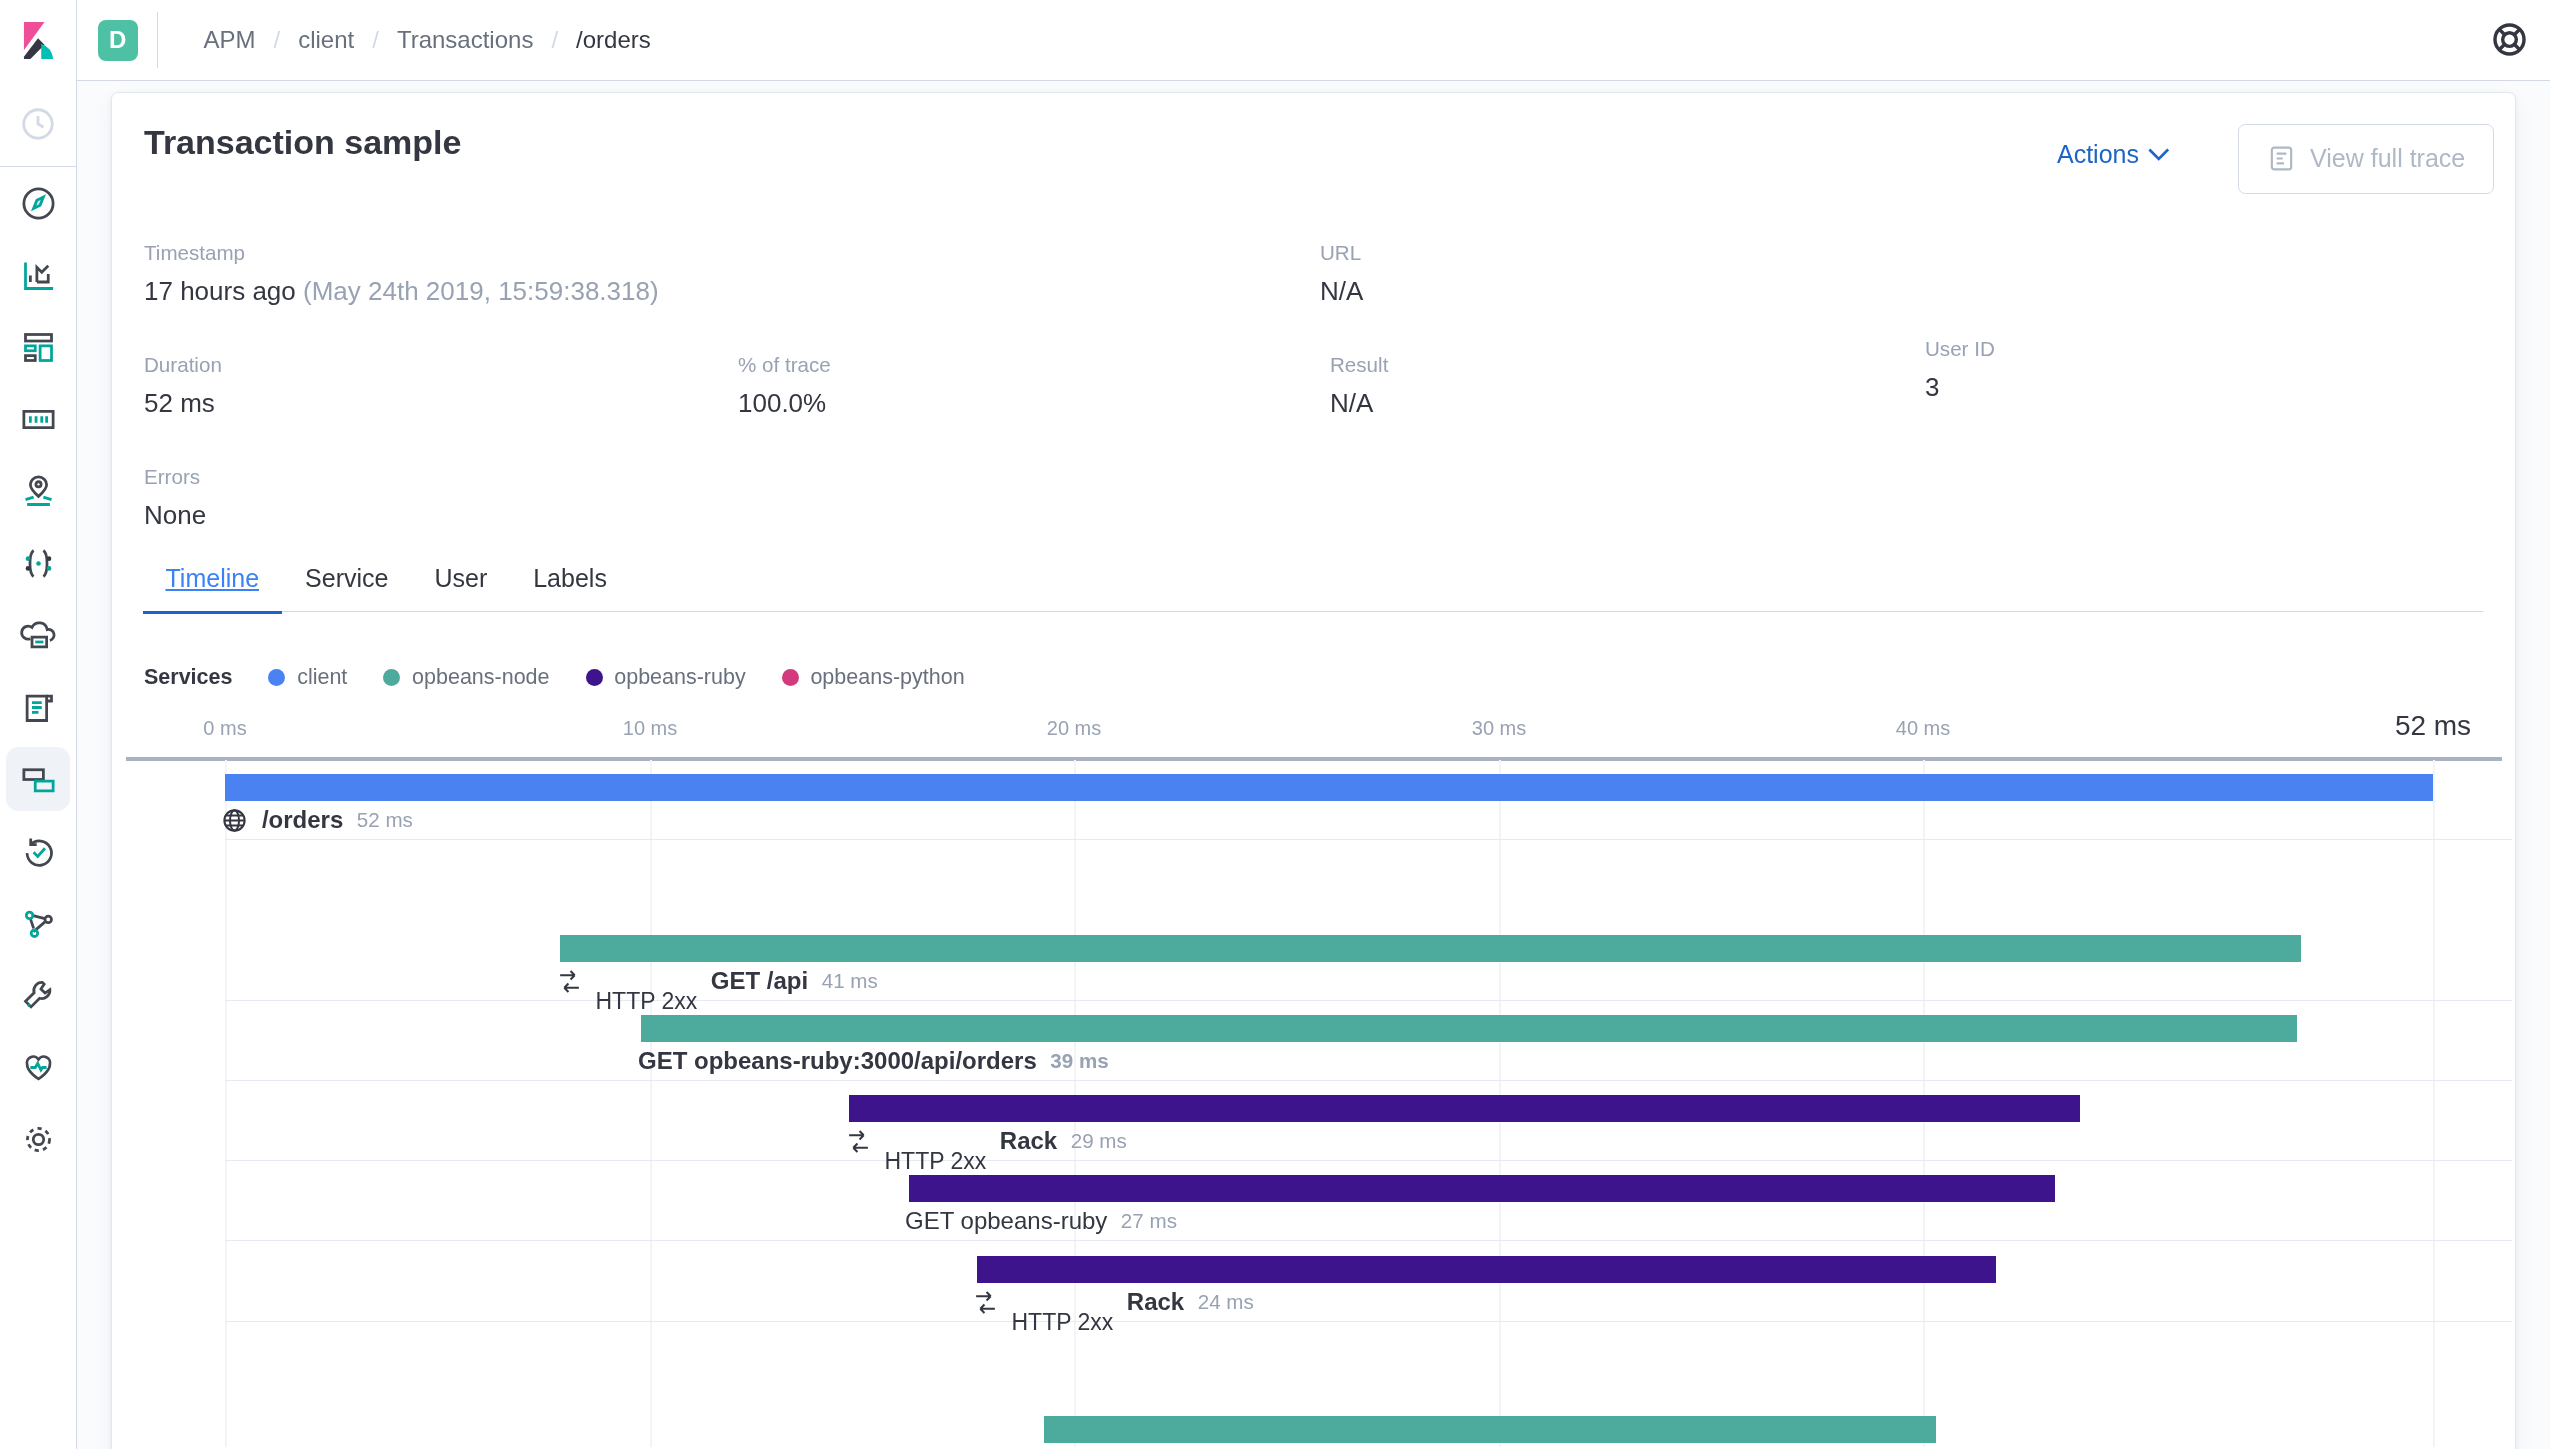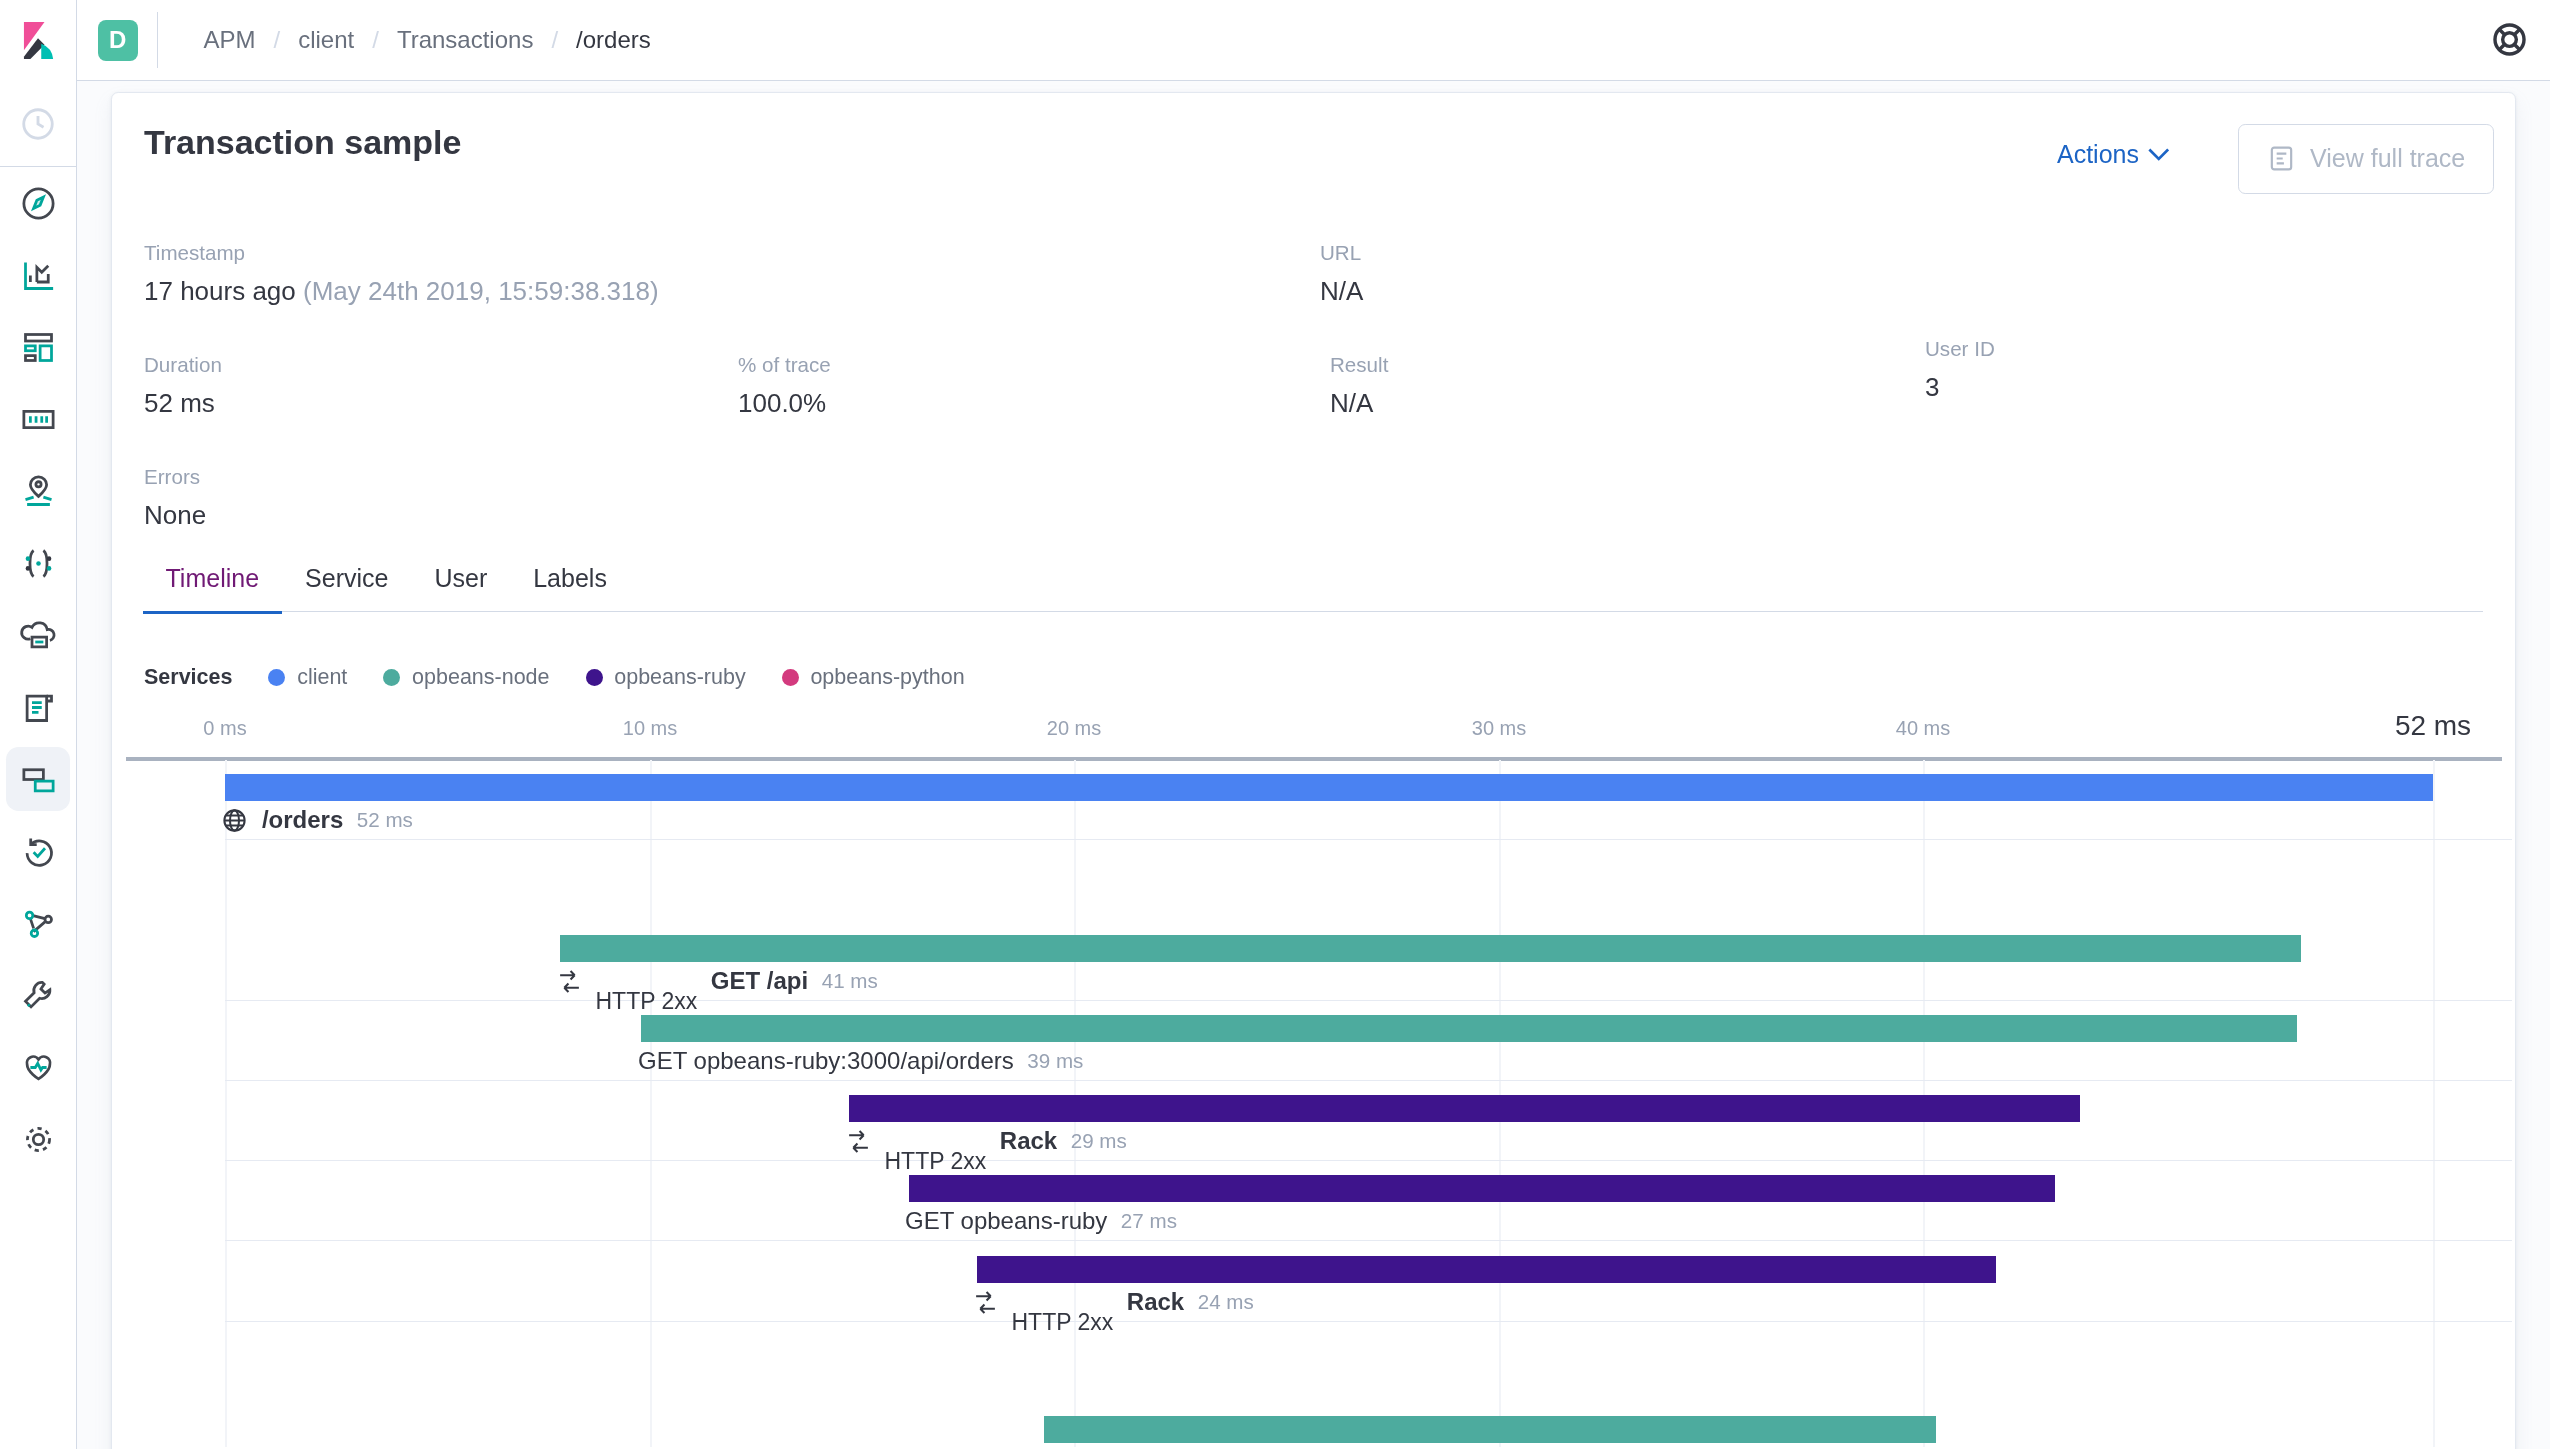--- a/index.html
+++ b/index.html
@@ -43,21 +43,21 @@
   
   .meta { position:absolute; }
   .meta-label { font-size:20.6px; color:#98A2B3; margin-bottom:10.8px;margin-top:22px; }
   .meta-value { font-size:26px; color:#343741; }
   .meta-dim { color:#98A2B3; }
   
   .tabs { position:absolute; left:30.5px; top:453px; right:32px; height:66px; display:flex;
           border-bottom:1.8px solid #D3DAE6; }
   .tab { padding:0 23px; font-size:25px; color:#343741; display:flex; align-items:center; cursor:pointer;
          border-bottom:3.6px solid transparent; margin-bottom:-2.7px; }
-  .tab.active { color:#701a75; border-bottom-color:#1C64C5; }
+  .tab.active { color:#3b82f6; border-bottom-color:#1C64C5;text-decoration:underline; }
   
   .legend { position:absolute; left:32px; top:568px; height:32px; display:flex; align-items:center; gap:36px; }
   .legend-title { font-size:21.5px; font-weight:700; color:#343741; }
   .legend-item { display:flex; align-items:center; gap:11.7px; }
   .legend-dot { width:17px; height:17px; border-radius:50%; display:inline-block; }
   .legend-label { font-size:21.5px; color:#69707D; }
   
   .axis { position:absolute; left:0; top:617px; right:0; height:36px; }
   .axis-tick { position:absolute; transform:translateX(-50%); font-size:20px; color:#98A2B3; top:7.2px; white-space:nowrap; }
   .axis-total { position:absolute; transform:translateX(-50%); font-size:28px; color:#343741; top:0; white-space:nowrap; }
@@ -333,21 +333,21 @@
               <path d="M21 18H7M7 18l4-4M7 18l4 4"></path>
     </svg>
   </span>
 <span class="wf-prefix">HTTP 2xx</span>
           <span class="wf-name bold">GET /api</span>
           <span class="wf-dur">41 ms</span>
         </div>
       </div>
       <div class="wf-row" style="top: 241px;">
         <div class="wf-bar" style="left: 416px; width: 1656px; background: rgb(77, 171, 158);"></div>
-        <div class="wf-label" style="left: 413px;">
+        <div class="wf-label" style="left: 413px; font-weight: bold;">
           <span class="wf-name">GET opbeans-ruby:3000/api/orders</span>
           <span class="wf-dur">39 ms</span>
         </div>
       </div>
       <div class="wf-row" style="top: 321px;">
         <div class="wf-bar" style="left: 624px; width: 1231px; background: rgb(62, 20, 140);"></div>
         <div class="wf-label" style="left: 621px;">
   <span class="wf-icon">
     <svg width="25" height="25" viewBox="0 0 24 24" fill="none" stroke="#343741" stroke-width="2">
       <path d="M3 6h14M17 6l-4-4M17 6l-4 4"></path>

